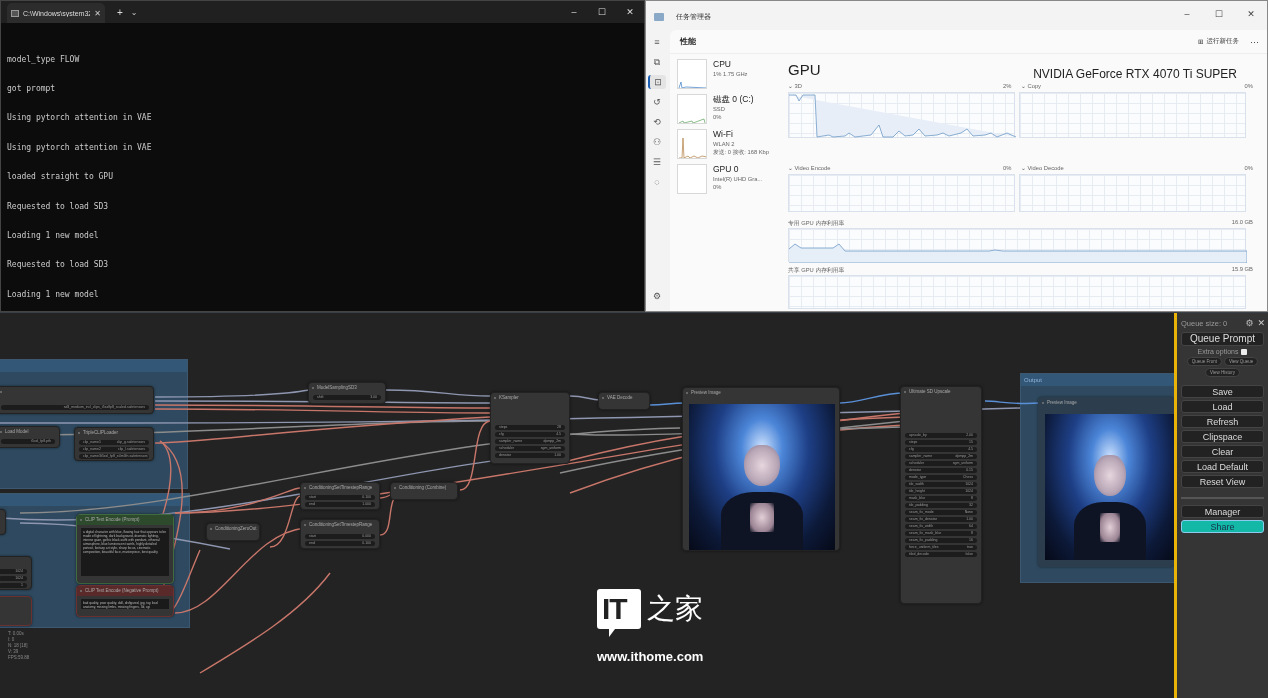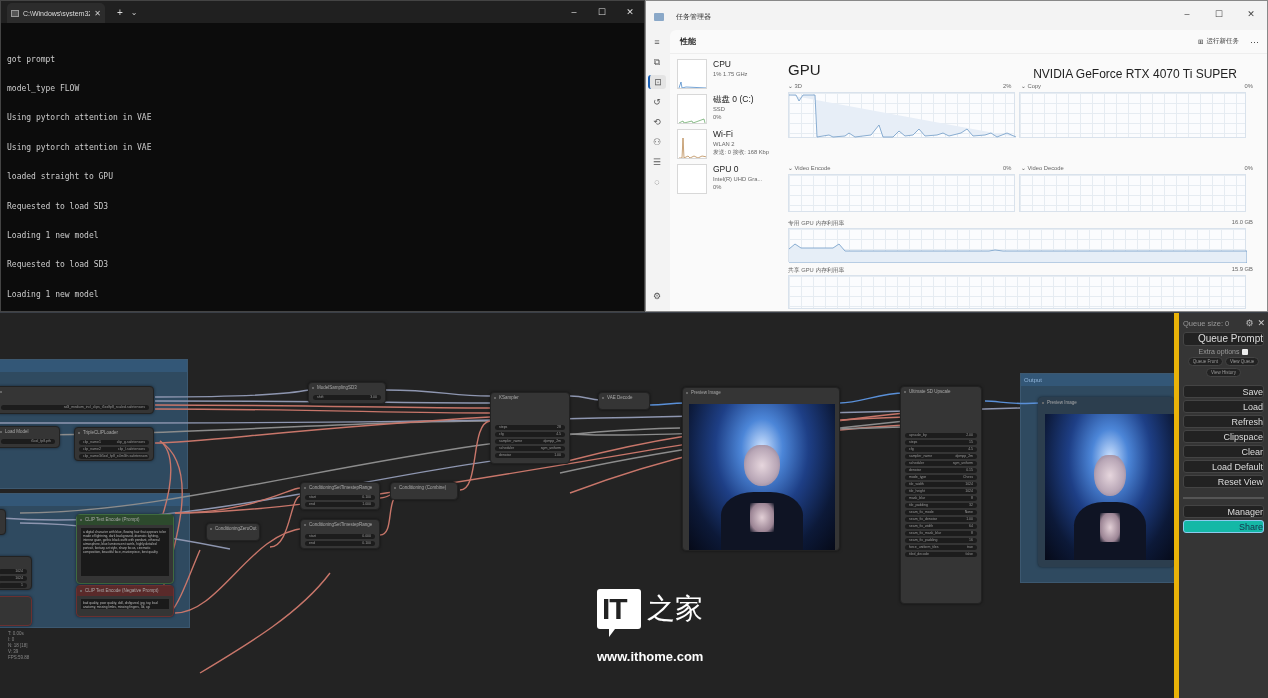--- a/index.html
+++ b/index.html
@@ -57,25 +57,25 @@
 .node.green{border-color:#3f6b3f}
 .node.green .nt{background:#2d4a2d}
 .node.red{border-color:#6b3030}
 .node.red .nt{background:#5a2a2a}
 .node .txt{margin:3px 4px;background:#1a1a1a;font-size:3.2px;color:#bbb;padding:2px;line-height:4px;height:calc(100% - 20px)}
 .preview-img{position:absolute;background:radial-gradient(ellipse at 50% 30%,#cfe3ff 0%,#4c86d8 20%,#1e3f86 45%,#0c1938 75%,#060a18 100%);overflow:hidden}
 .preview-img .face{position:absolute;left:38%;top:28%;width:24%;height:28%;background:radial-gradient(ellipse,#e6d6dd 0%,#b8a6b6 60%,#7a6e8a 100%);border-radius:45% 45% 50% 50%}
 .preview-img .body{position:absolute;left:22%;top:60%;width:56%;height:40%;background:#0f1424;border-radius:40% 40% 0 0}
 .preview-img .chest{position:absolute;left:42%;top:68%;width:16%;height:20%;background:radial-gradient(ellipse,#e2cfd6 0%,#9b8494 70%,transparent 100%)}
 .wires{position:absolute;left:0;top:0;width:1268px;height:385px;pointer-events:none}
-#side{position:absolute;left:1174px;top:0;width:94px;height:385px;background:#353535;border-left:5px solid #eab308}
+#side{position:absolute;left:1174px;top:0;width:94px;height:385px;background:#353535;border-left:3px solid #eab308}
 #side .qs{font-size:7.5px;color:#999;padding:5px 0 0 4px;display:flex;align-items:center}
 #side .qs .gear{margin-left:auto;color:#bbb;font-size:9px;margin-right:4px}
 #side .qs .close{color:#ccc;font-size:9px;margin-right:3px}
-#side .btn{display:block;margin:2px 4px;height:13px;background:#222;border:1px solid #444;border-radius:3px;color:#ddd;font-size:9px;text-align:right;line-height:12px}
+#side .btn{display:block;margin:2px 4px;height:13px;background:#222;border:1px solid #444;border-radius:3px;color:#ddd;font-size:9px;text-align:center;line-height:12px}
 #side .btn.big{height:14px;font-size:10px}
 #side .extra{font-size:7px;color:#999;text-align:center;margin-top:2px;display:flex;justify-content:center;align-items:center;gap:3px}
 #side .extra .cb{width:6px;height:6px;background:#eee;border-radius:1px}
 #side .small{display:flex;gap:2px;justify-content:center;margin-top:2px}
 #side .small span{font-size:4.5px;color:#999;background:#222;border:1px solid #444;border-radius:5px;padding:1px 4px}
 #side hr{border:none;border-top:2px solid #555;margin:9px 4px 6px}
 #side .share{background:#14b8a6;color:#16304a;border-color:#8ccaee}
 .stats{position:absolute;left:8px;top:318px;font-size:4.5px;color:#888;line-height:6px}
 #logo{position:absolute;left:597px;top:276px;width:135px;height:85px}
 #logo .box{position:absolute;left:0;top:0;width:44px;height:40px;background:#fff;border-radius:3px}
@@ -96,22 +96,22 @@
     </div>
     <span class="newtab">+</span>
     <span class="dd">⌄</span>
     <div class="wc">
       <span>–</span>
       <span>☐</span>
       <span>✕</span>
     </div>
   </div>
   <div class="console">
+    <div>model_type FLOW</div>
     <div>got prompt</div>
-    <div>model_type FLOW</div>
     <div>Using pytorch attention in VAE</div>
     <div>Using pytorch attention in VAE</div>
     <div>loaded straight to GPU</div>
     <div>Requested to load SD3</div>
     <div>Loading 1 new model</div>
     <div>Requested to load SD3</div>
     <div>Loading 1 new model</div>
     <div class="pline">
       <span>100%|</span><span class="pbar"></span><span>| 28/28 [00:08&lt;00:00,  3.25it/s]</span>
     </div>

